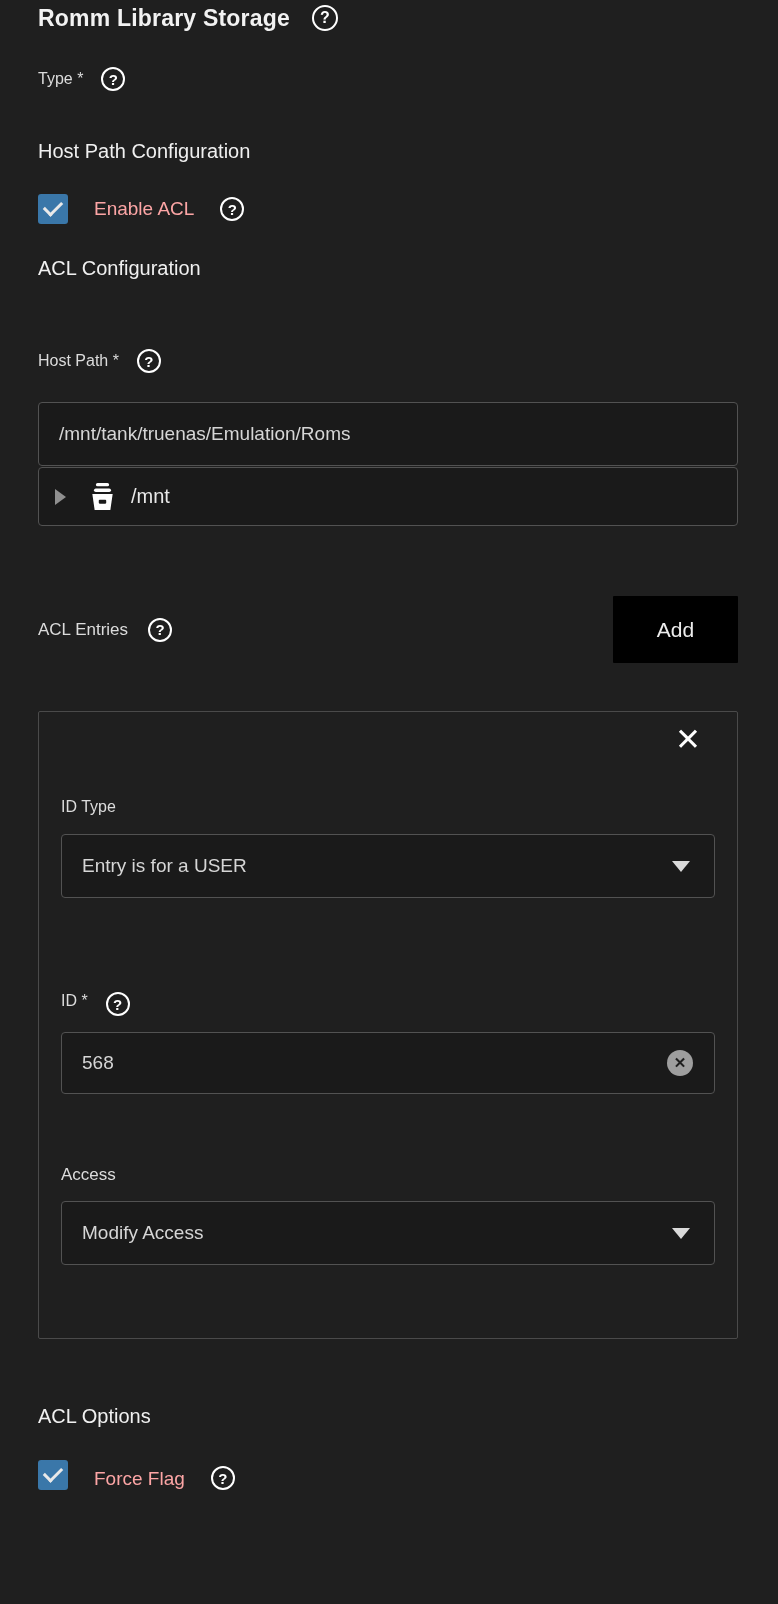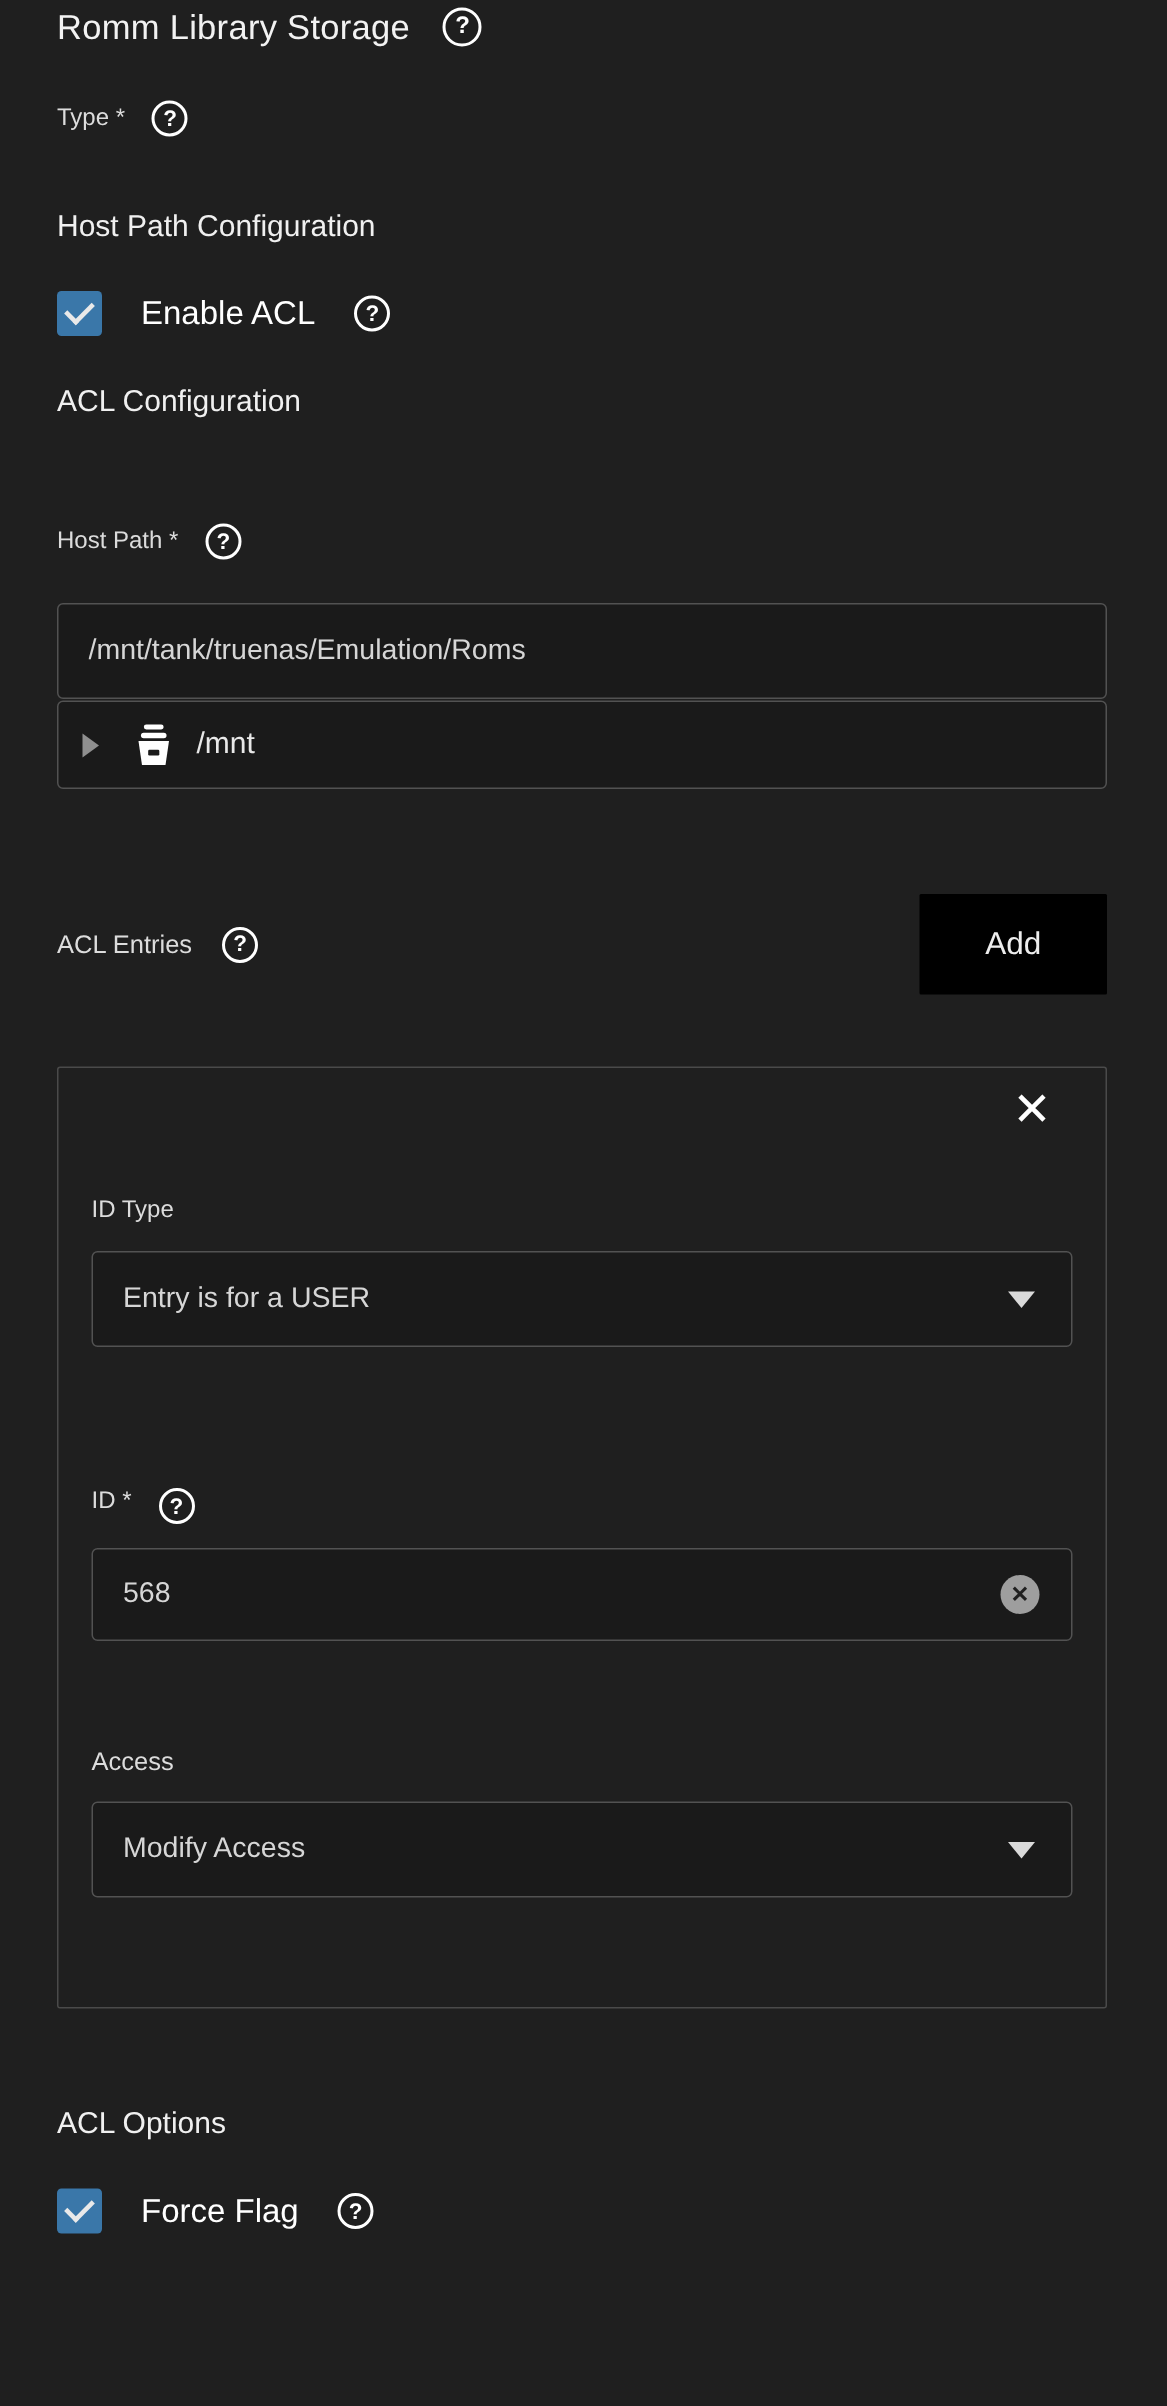--- a/index.html
+++ b/index.html
@@ -6,24 +6,24 @@
   html, body { width: 778px; height: 1604px; }
   body {
     background: #1f1f1f;
     font-family: "Liberation Sans", sans-serif;
     color: #e6e6e6;
     overflow: hidden;
   }
   .page { padding: 2px 40px 0 38px; }
 
   
-  .page-title { font-size: 23px; font-weight: 400; color: #f2f2f2; letter-spacing: .2px; }
+  .page-title { font-size: 23px; font-weight: 700; color: #f2f2f2; letter-spacing: .2px; }
   .section-heading { font-size: 20px; font-weight: 400; color: #f0f0f0; }
   .field-label { font-size: 16px; font-weight: 400; color: #dcdcdc; }
-  .check-label { font-size: 22px; color: #ffffff; }
+  .check-label { font-size: 19px; color: #fca5a5; }
 
   
   .row { display: flex; align-items: center; }
   .title-row { margin-top: 2px; height: 28px; gap: 22px; }
   .label-row { gap: 18px; height: 26px; }
 
   
   .help-icon {
     display: inline-flex; align-items: center; justify-content: center;
     width: 24px; height: 24px; border: 2px solid #ffffff; border-radius: 50%;
@@ -115,21 +115,21 @@
 
   
   .mt-type { margin-top: 34px; }
   .mt-select1 { margin-top: 12px; }
   .mt-hpc { margin-top: 48px; }
   .mt-check1 { margin-top: 30px; }
   .mt-aclconf { margin-top: 32px; }
   .mt-hostpath-label { margin-top: 68px; }
   .mt-input1 { margin-top: 28px; }
   .mt-acloptions { margin-top: 66px; }
-  .mt-check2 { margin-top: 30px; }
+  .mt-check2 { margin-top: 30px; align-items: flex-end; }
 </style>
 </head>
 <body>
 
 <div class="page">
 
   
   <div class="row title-row">
     <span class="page-title">Romm Library Storage</span>
     <span class="help-icon lg">?</span>

